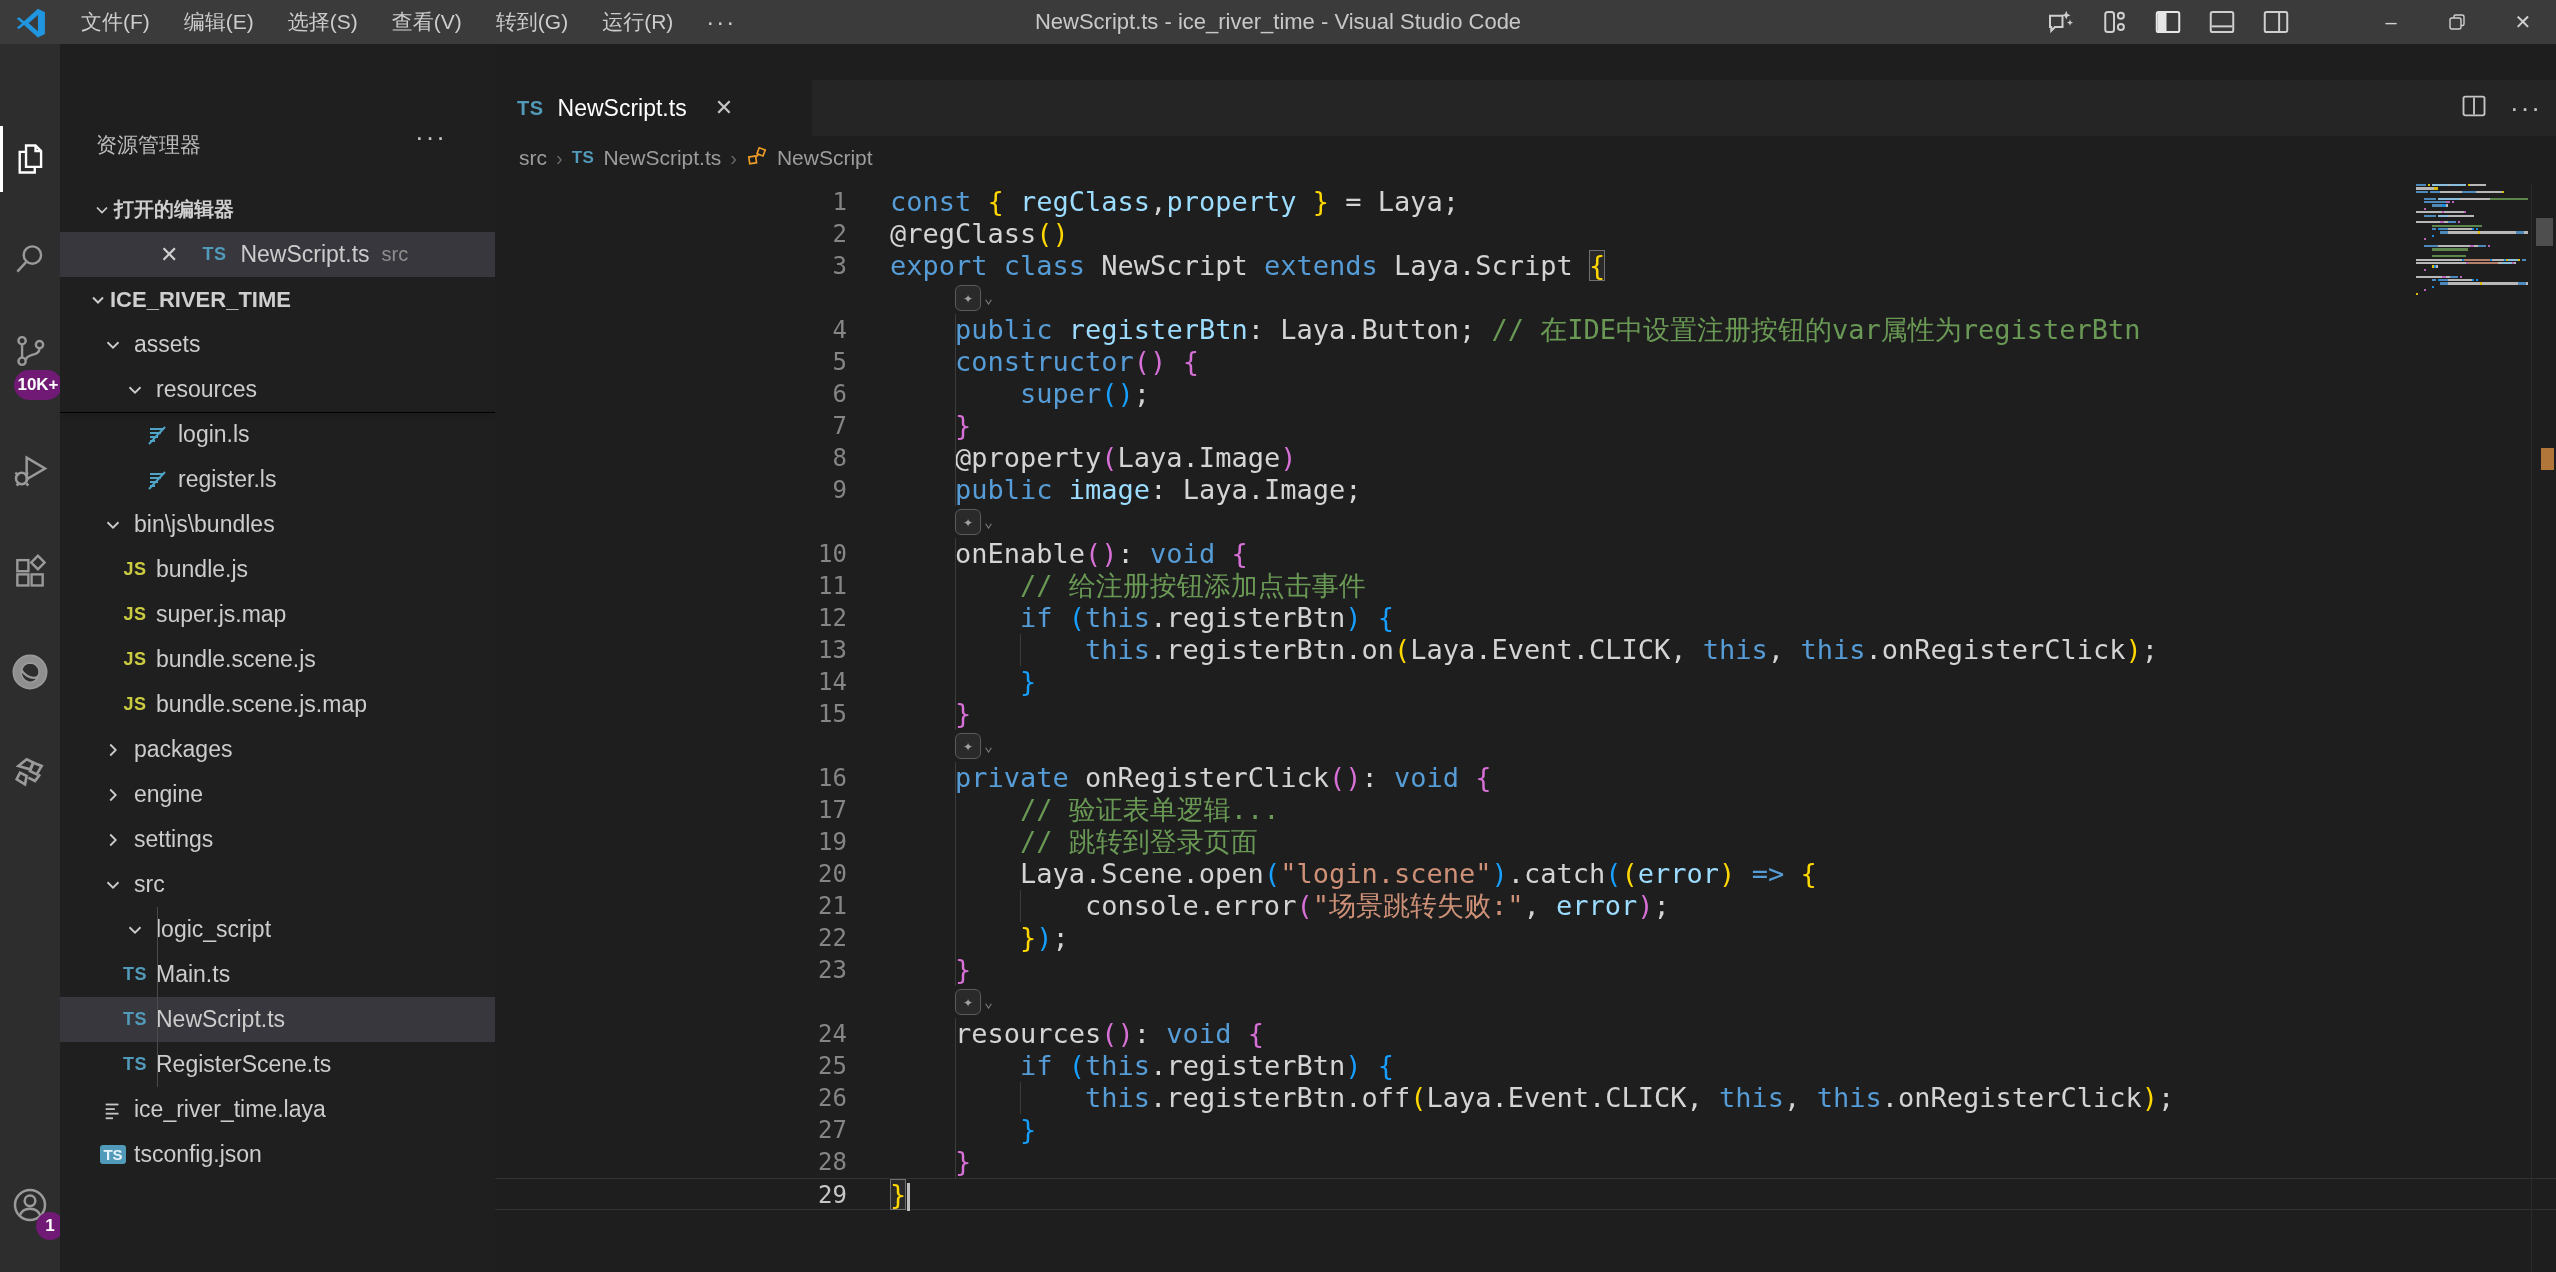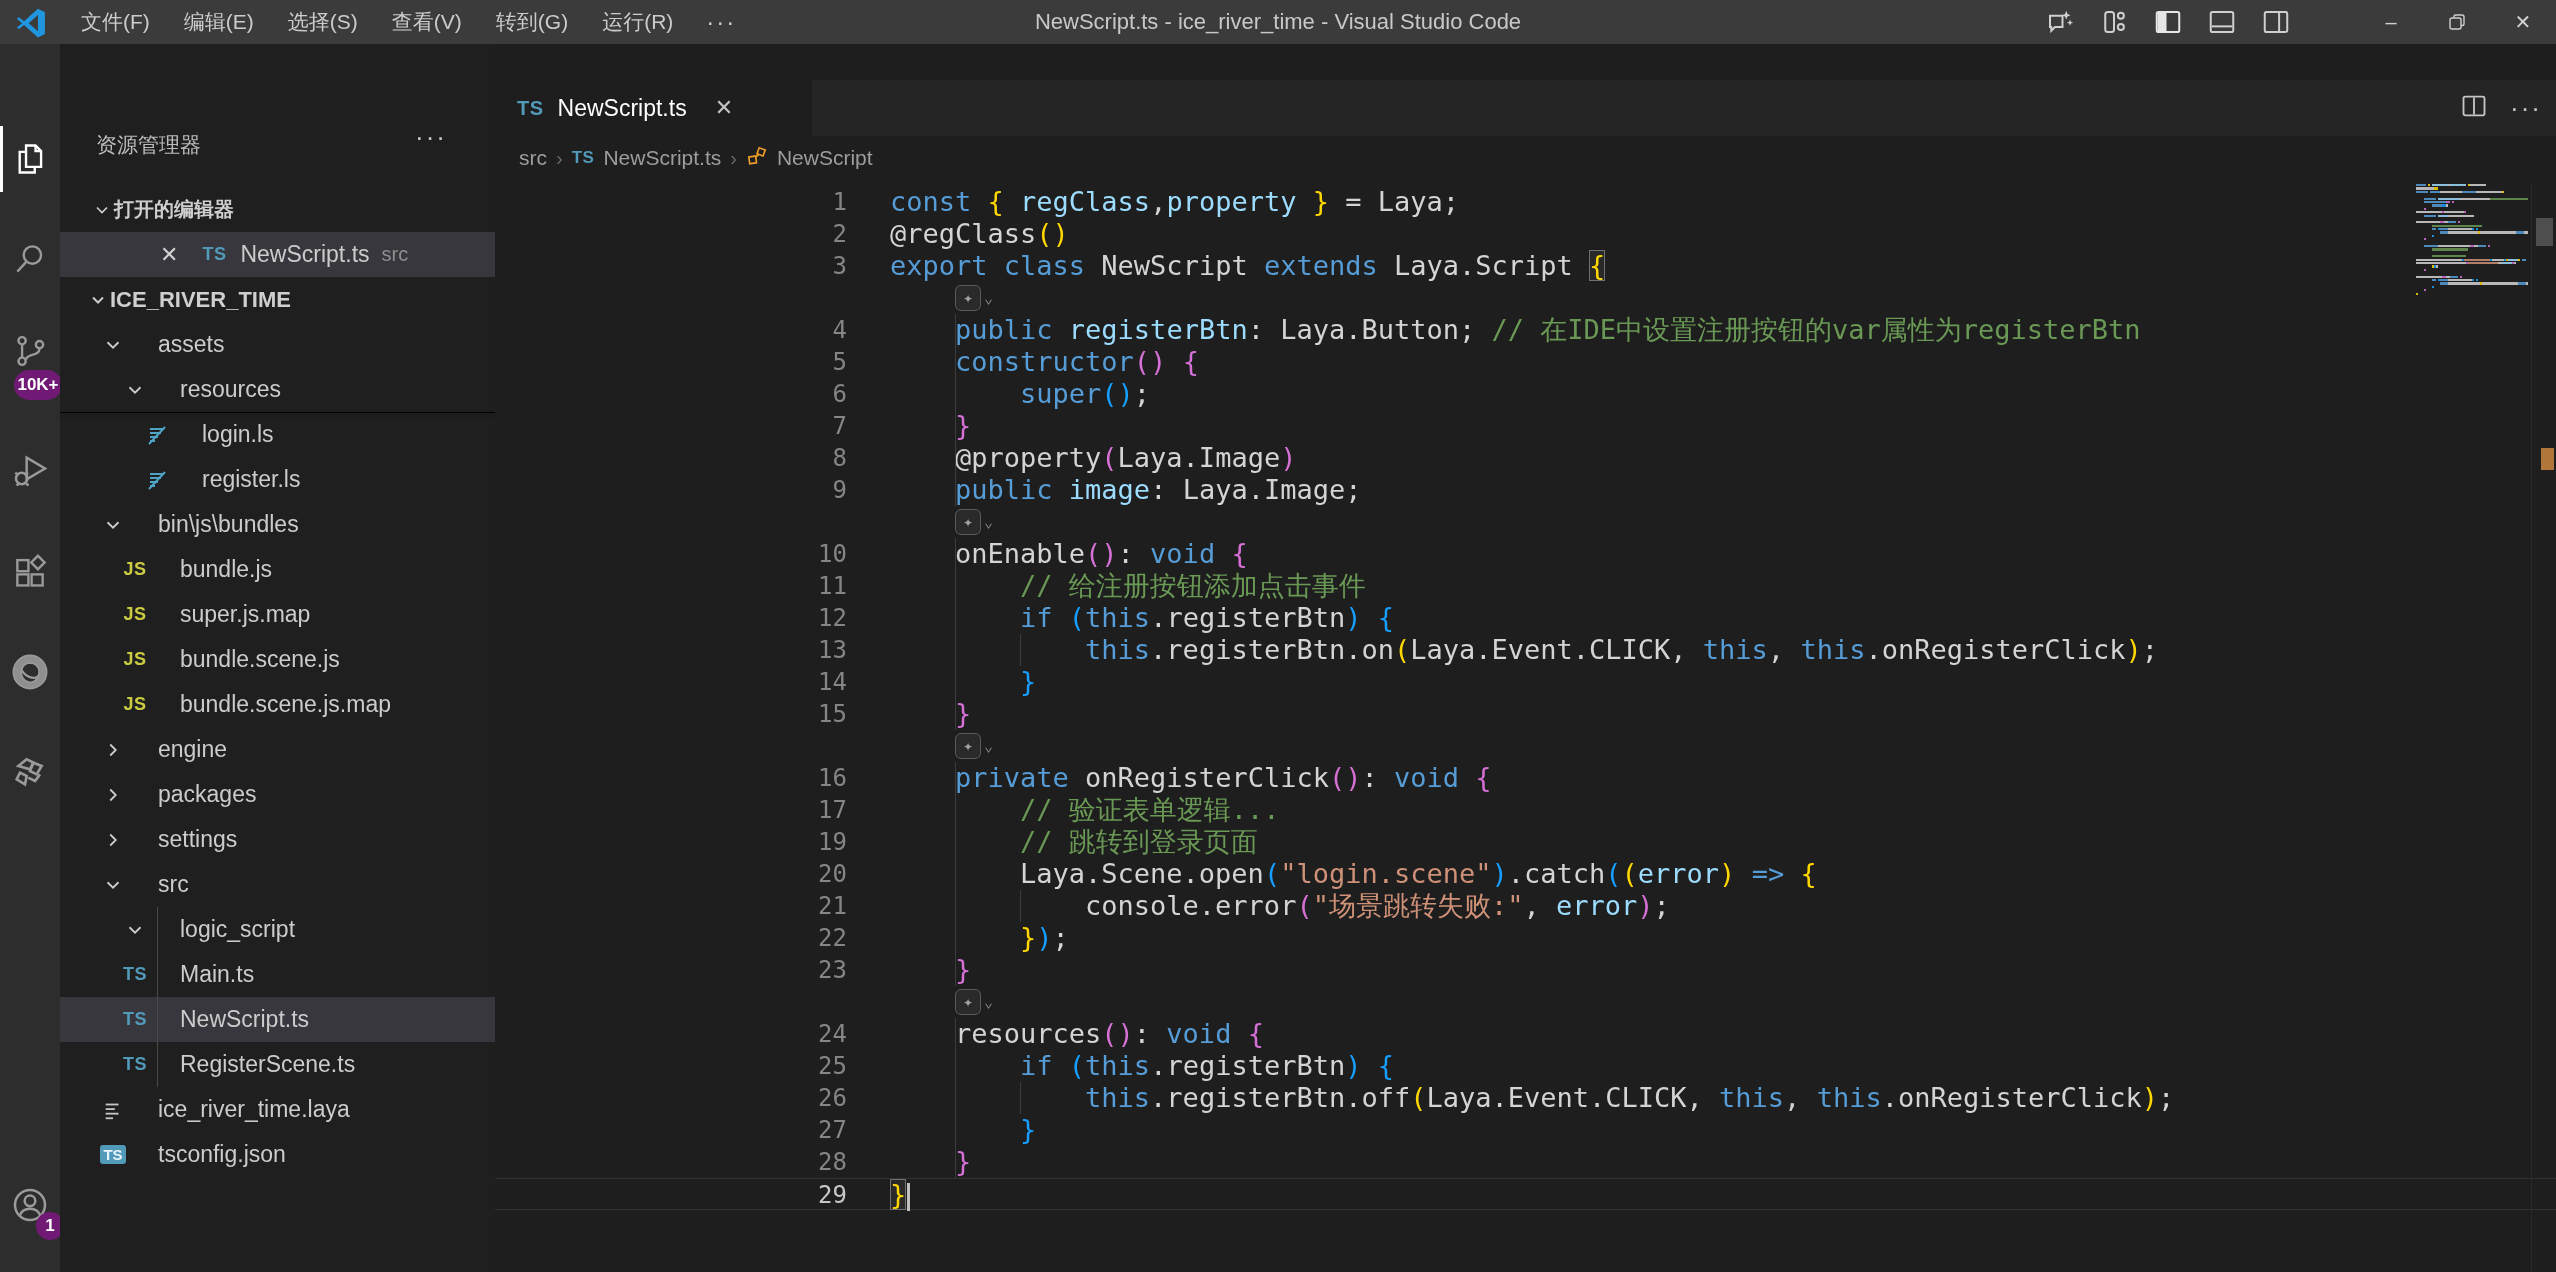--- a/index.html
+++ b/index.html
@@ -46,21 +46,21 @@
   .tsc-badge { background:#519aba; color:#e8f4fb; font-size:15px; font-weight:bold; border-radius:3px;
     padding:2px 3px; line-height:1; }
   #tree { position:absolute; top:278px; left:0; width:435px; }
   .trow { position:relative; width:435px; height:45px; display:flex; align-items:center; font-size:23px; color:#cccccc; }
   .trow.selected { background:#37373d; }
   .trow .ind { flex:0 0 auto; }
   .trow .slot { width:26px; flex:0 0 26px; display:flex; align-items:center; justify-content:center; margin-right:8px; }
   .trow.guide::before { content:""; position:absolute; left:97px; top:0; bottom:0; border-left:1px solid #4a4a4a; }
   #sticky-sep { position:absolute; top:368px; left:0; width:435px; height:0; border-top:1px solid #000;
     box-shadow:0 3px 5px rgba(0,0,0,.45); z-index:3; }
-  .sb-label { white-space:nowrap;margin-left:24px; }
+  .sb-label { white-space:nowrap; }
   .dim { color:#8f8f8f; font-size:20px; margin-left:12px; }
 
   
   #main { position:absolute; left:495px; top:44px; width:2061px; height:1228px; background:#1e1e1e; }
   #tabrow { position:absolute; left:0; top:36px; width:2061px; height:56px; background:#252526; }
   #tab-active { position:absolute; left:0; top:0; width:317px; height:56px; background:#1e1e1e;
     display:flex; align-items:center; padding-left:22px; font-size:23px; color:#ffffff; }
   #tab-close { margin-left:28px; color:#c5c5c5; font-size:22px; }
   #editor-actions { position:absolute; right:14px; top:0; height:56px; display:flex; align-items:center; gap:22px; color:#c5c5c5; }
   #breadcrumb { position:absolute; left:0; top:92px; width:2061px; height:44px; display:flex; align-items:center;
@@ -357,32 +357,32 @@
       </div>
       <div class="trow">
         <span class="ind" style="width:40px"></span>
         <span class="slot">
           <span class="chev ">
             <svg width="22" height="22" viewBox="0 0 16 16" fill="none" stroke="#cccccc" stroke-width="1.3">
               <path d="M6 4l4 4-4 4"></path>
             </svg>
           </span>
         </span>
-        <span class="sb-label">engine</span>
+        <span class="sb-label">packages</span>
       </div>
       <div class="trow">
         <span class="ind" style="width:40px"></span>
         <span class="slot">
           <span class="chev ">
             <svg width="22" height="22" viewBox="0 0 16 16" fill="none" stroke="#cccccc" stroke-width="1.3">
               <path d="M6 4l4 4-4 4"></path>
             </svg>
           </span>
         </span>
-        <span class="sb-label">packages</span>
+        <span class="sb-label">engine</span>
       </div>
       <div class="trow">
         <span class="ind" style="width:40px"></span>
         <span class="slot">
           <span class="chev ">
             <svg width="22" height="22" viewBox="0 0 16 16" fill="none" stroke="#cccccc" stroke-width="1.3">
               <path d="M6 4l4 4-4 4"></path>
             </svg>
           </span>
         </span>

